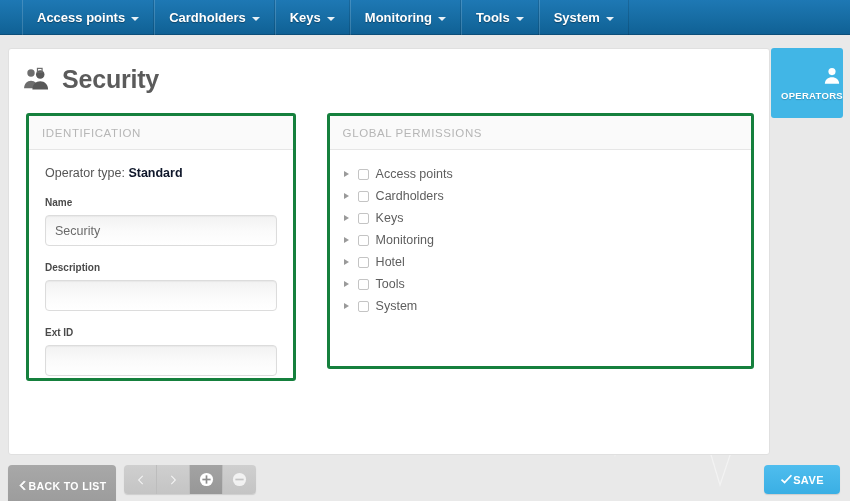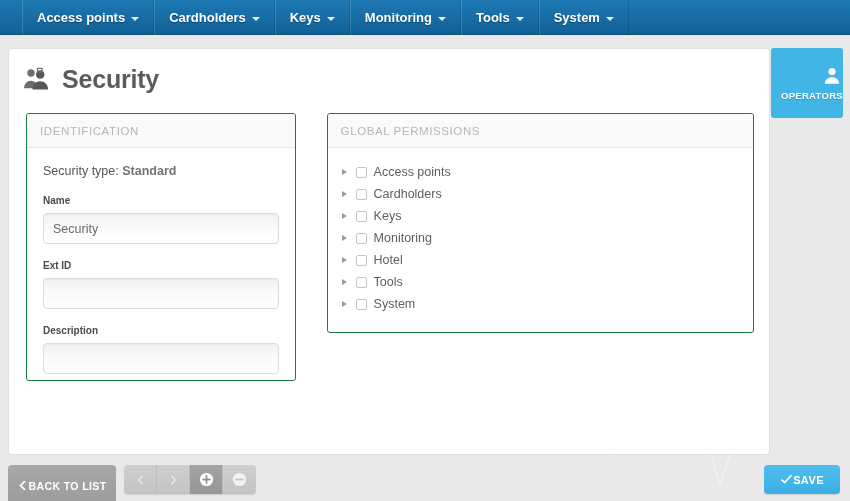--- a/index.html
+++ b/index.html
@@ -125,25 +125,25 @@
 
   .panels {
     display: flex;
     gap: 14px;
     padding: 6px 15px 0 17px;
   }
 
   
   .panel {
     background: #ffffff;
-    border: 1px solid #15803d;
+    border: 3px solid #15803d;
     border-radius: 3px;
   }
   .panel-ident { width: 275px; height: 268px; }
-  .panel-perms { width: 436px; height: 220px; margin-left: 17px; }
+  .panel-perms { width: 436px; height: 256px; margin-left: 17px; }
 
   .panel-head {
     height: 34px;
     background: #fafafa;
     border-bottom: 1px solid #e6e6e6;
     display: flex;
     align-items: center;
     padding-left: 13px;
     border-radius: 3px 3px 0 0;
   }
@@ -153,21 +153,21 @@
     letter-spacing: 0.6px;
   }
   .panel-body { padding: 16px 16px 0 16px; }
 
   
   .op-type {
     font-size: 12.5px;
     color: #555555;
     margin-bottom: 17px;
   }
-  .op-type .op-type-value { font-weight: bold; color: #737373; }
+  .op-type .op-type-value { font-weight: bold; color: #0f172a; }
 
   .field-label {
     font-size: 10px;
     font-weight: bold;
     color: #4a4a4a;
     margin-bottom: 7px;
   }
   .text-input {
     width: 100%;
     height: 31px;
@@ -347,36 +347,36 @@
 
     <div class="panels">
 
       <div class="panel panel-ident">
         <div class="panel-head">
           <span class="panel-head-title">IDENTIFICATION</span>
         </div>
         <div class="panel-body">
 
           <div class="op-type">
-            <span>Security type:</span>
+            <span>Operator type:</span>
             <span class="op-type-value">Standard</span>
           </div>
 
           <div class="field-block">
             <div class="field-label">Name</div>
             <input class="text-input" type="text" value="Security" style="">
           </div>
 
           <div class="field-block">
+            <div class="field-label">Description</div>
+            <input class="text-input" type="text" value="" style="">
+          </div>
+
+          <div class="field-block">
             <div class="field-label">Ext ID</div>
-            <input class="text-input" type="text" value="" style="">
-          </div>
-
-          <div class="field-block">
-            <div class="field-label">Description</div>
             <input class="text-input" type="text" value="" style="">
           </div>
 
         </div>
       </div>
 
       <div class="panel panel-perms">
         <div class="panel-head">
           <span class="panel-head-title">GLOBAL PERMISSIONS</span>
         </div>

